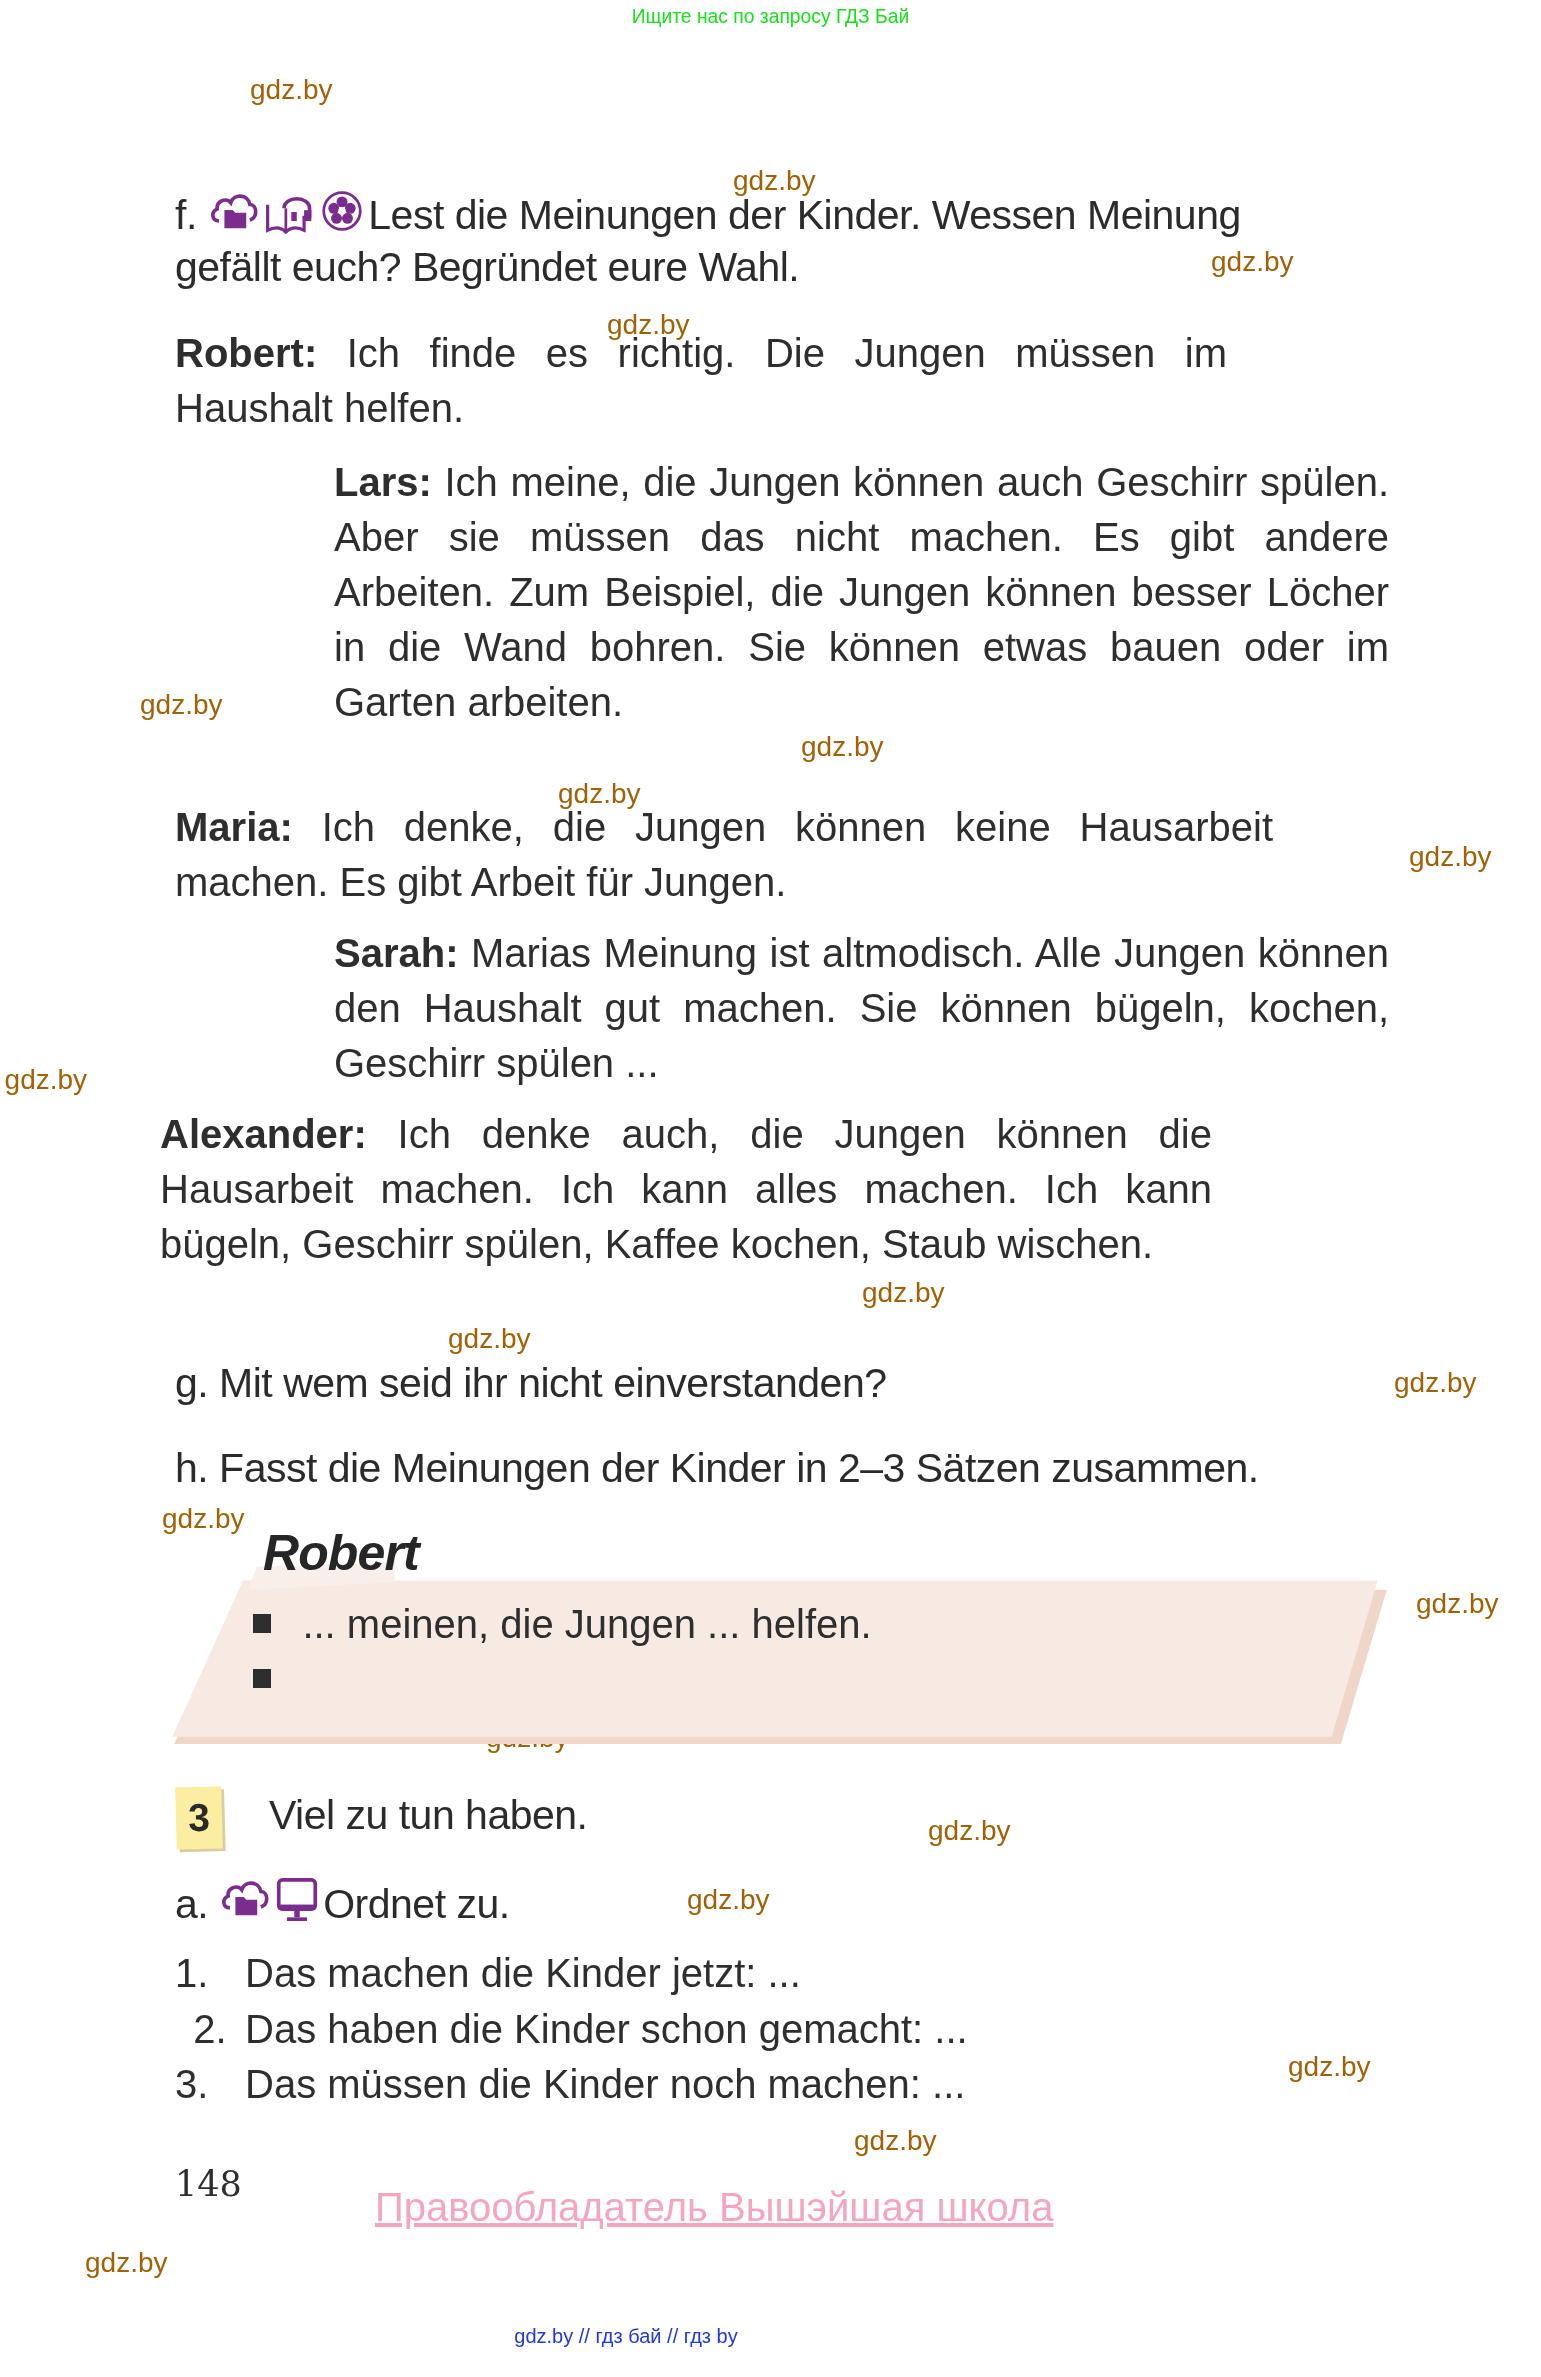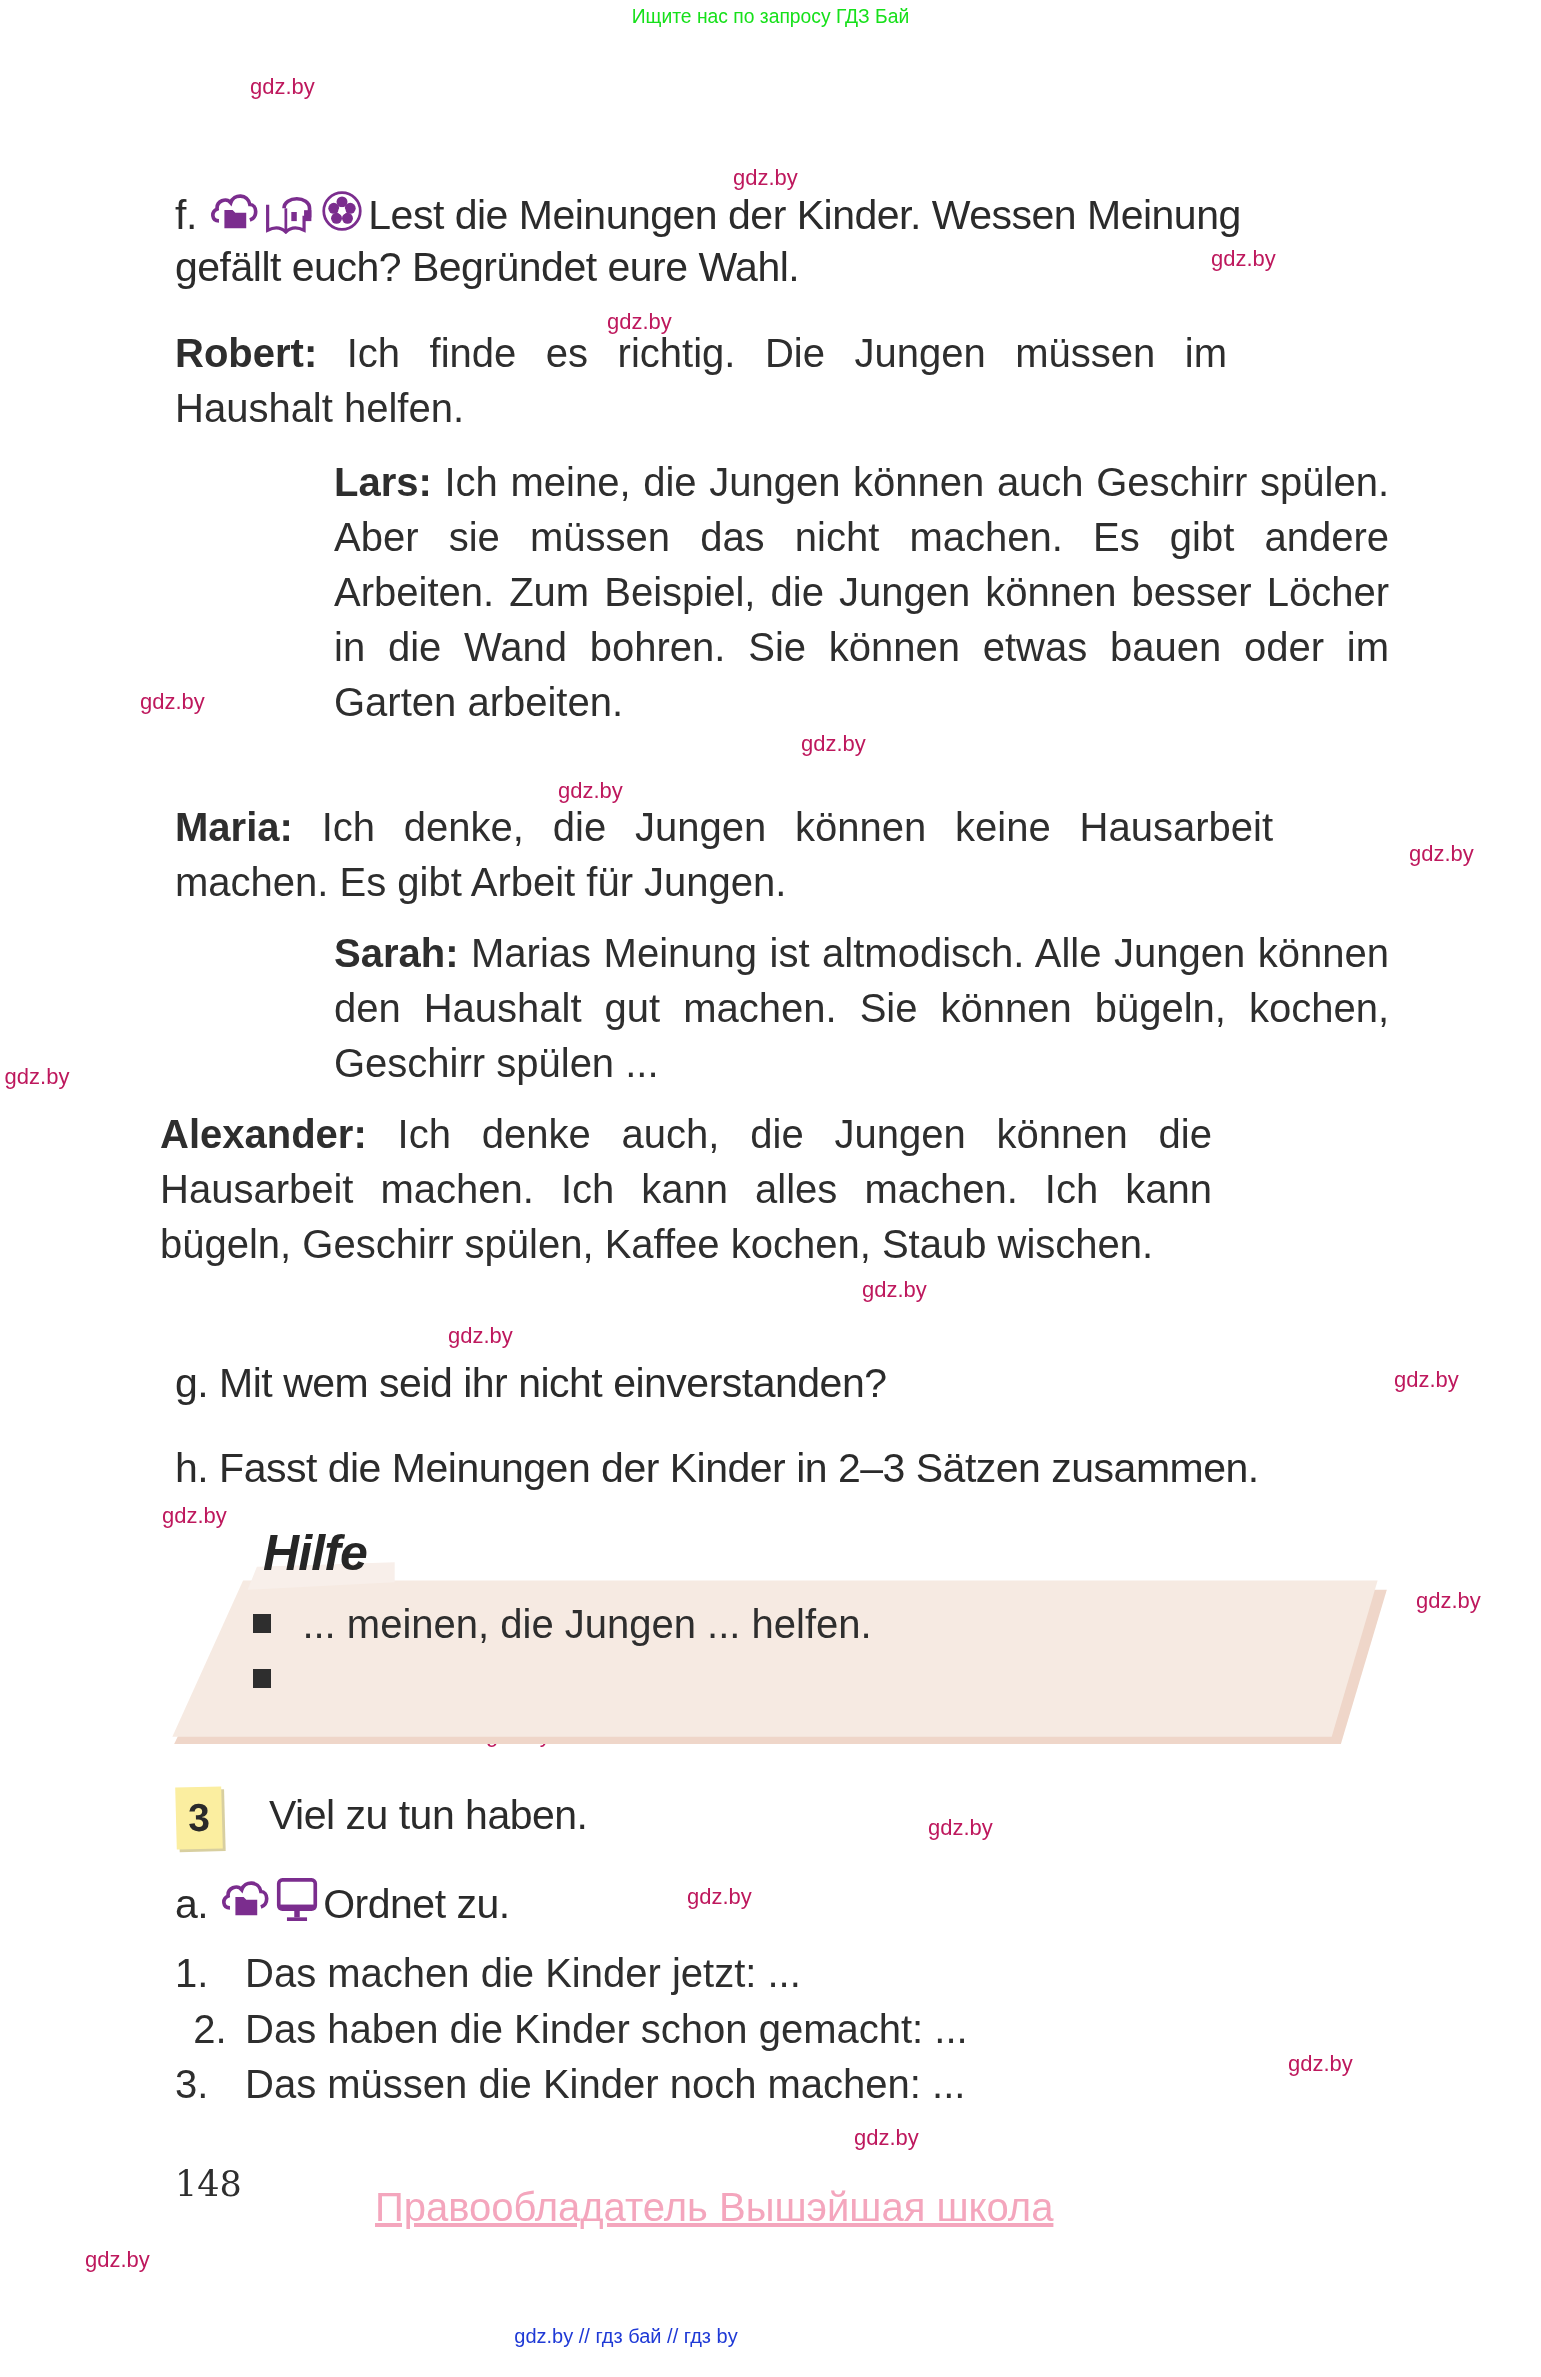--- a/index.html
+++ b/index.html
@@ -1,19 +1,19 @@
 <!DOCTYPE html>
 <html style="font-size:14.7px"><head>
 <meta charset="utf-8">
 <style>
   html, body { margin:0; padding:0; background:#ffffff; }
   body { width:1541px; height:2377px; position:relative; overflow:hidden; }
   .abs { position:absolute; white-space:nowrap; }
   .banner { top:5.5px; left:0; width:1541px; text-align:center; font-family:"Liberation Sans", sans-serif; font-size:19.3px; color:#16e01a; }
-  .wm { font-family:"Liberation Sans", sans-serif; font-size:22px; color:#be185d; }
+  .wm { font-family:"Liberation Sans", sans-serif; font-size:28px; color:#a16207; }
   .task { font-family:"Liberation Sans", sans-serif; font-size:41px; color:#2b2b2b; letter-spacing:-0.5px; }
   .serif { font-family:Liberation Sans, sans-serif; font-size:40px; color:#2e2e2e; line-height:55px; }
   .para { position:absolute; text-align:justify; text-align-last:left; }
   .para b { font-weight:bold; }
   .icons { display:inline-flex; gap:5.5px; vertical-align:-5.5px; margin:0 5.5px 0 11px; }
   .icons svg { display:block; }
   .hilfe-title { font-family:"Liberation Sans", sans-serif; font-weight:bold; font-style:italic; font-size:50px; color:#262626; letter-spacing:-0.9px; }
   .bullet-sq { display:inline-block; width:18.4px; height:18.4px; background:#2e2e2e; margin-right:31px; vertical-align:5.5px; }
   .badge { position:absolute; left:176px; top:1787px; width:46px; height:62px; background:#fbeea0; transform:rotate(-1.5deg); box-shadow:2.8px 2.8px 0 #d8cfa0; }
   .badge span { display:block; text-align:center; font-family:"Liberation Sans", sans-serif; font-weight:bold; font-size:39px; line-height:62px; color:#2a2a2a; }
@@ -107,21 +107,21 @@
 </div>
 
 <div class="abs task" style="left:175px;top:1360px;">g. Mit wem seid ihr nicht einverstanden?</div>
 <div class="abs task" style="left:175px;top:1445px;">h. Fasst die Meinungen der Kinder in 2–3 Sätzen zusammen.</div>
 
 <svg class="abs" style="left:165px;top:1562px;" width="1231" height="184" viewBox="0 0 1340 200">
   <polygon points="90,30 1330,30 1280,198 10,198" fill="#efd6c9"></polygon>
   <polygon points="85,20 1320,20 1270,190 8,190" fill="#f6eae2"></polygon>
   <polygon points="100,5 250,0 250,22 90,30" fill="#f8efea"></polygon>
 </svg>
-<div class="abs hilfe-title" style="left:263px;top:1524px;">Hilfe</div>
+<div class="abs hilfe-title" style="left:263px;top:1524px;">Robert</div>
 <div class="abs serif" style="left:253px;top:1597px;">
   <span class="bullet-sq"></span><span>... meinen, die Jungen ... helfen.</span>
 </div>
 <div class="abs serif" style="left:253px;top:1652px;">
   <span class="bullet-sq"></span>
 </div>
 
 <div class="badge">
     <span>3</span>
   </div>

